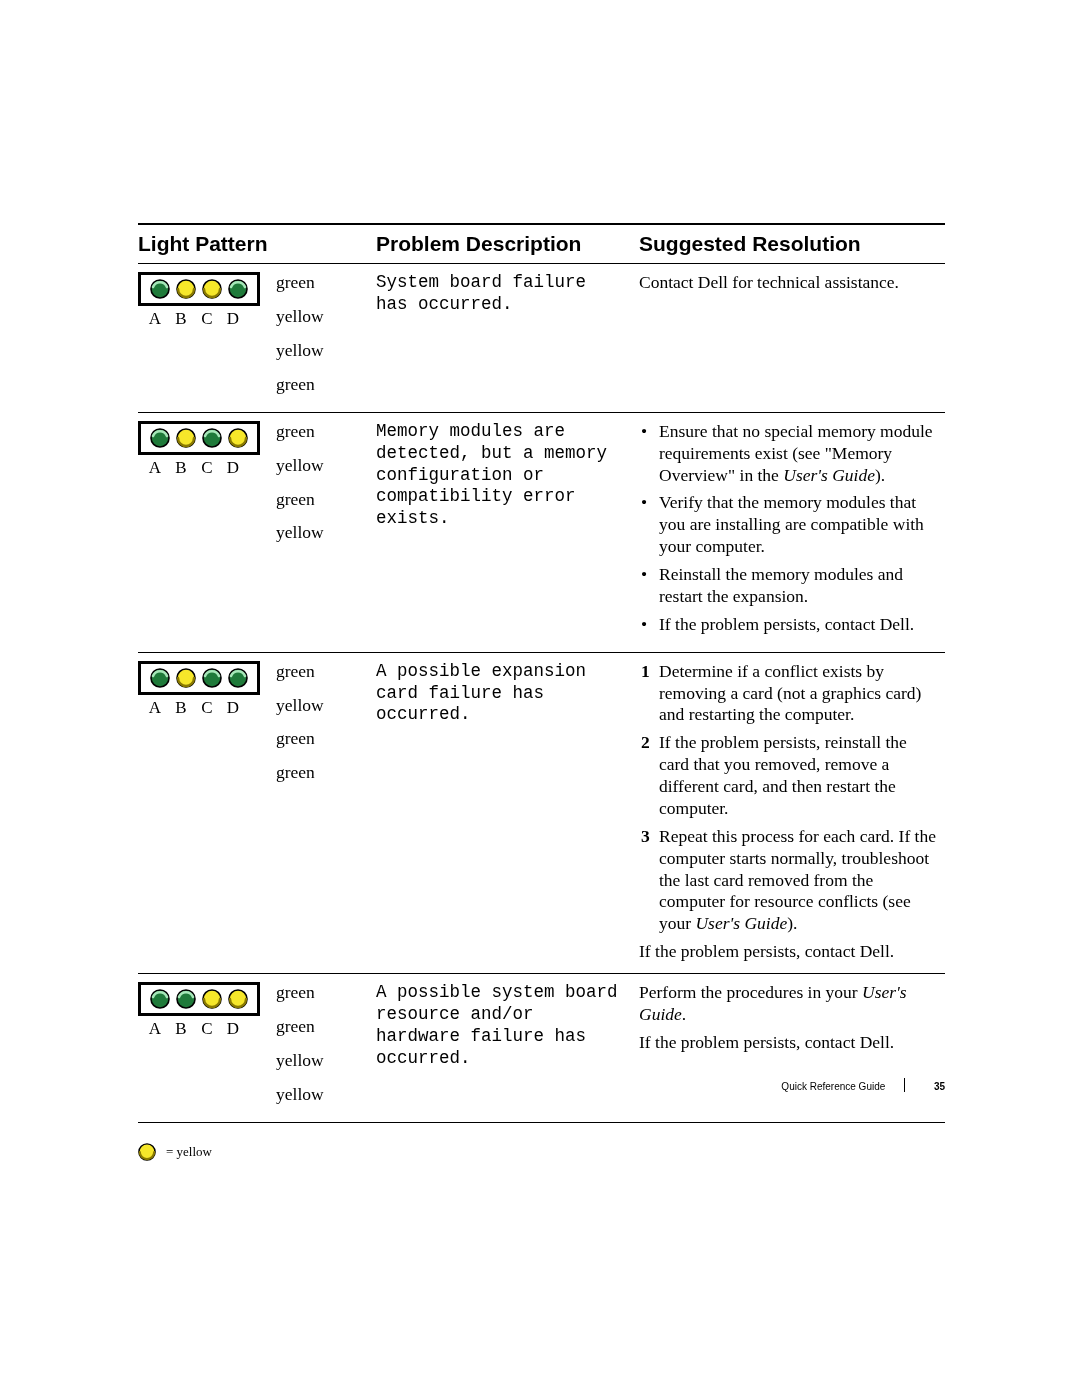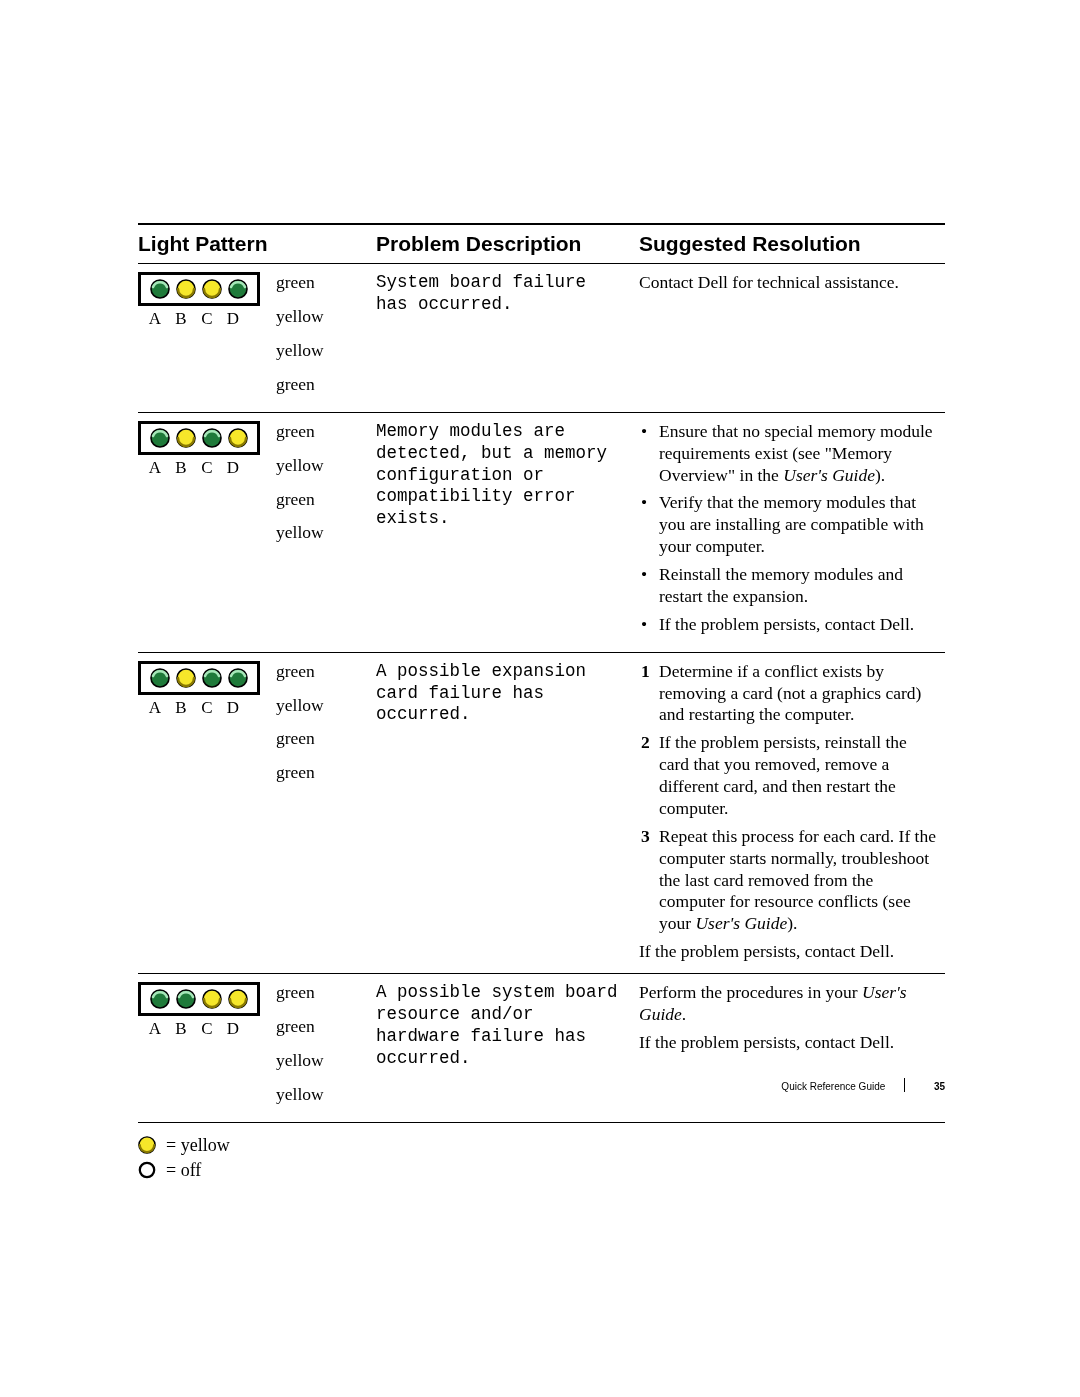--- a/index.html
+++ b/index.html
@@ -107,22 +107,22 @@
     content: counter(step);
     font-weight: bold;
     position: absolute;
     left: -14px;
     top: 0;
   }
   .res-trailer { margin: 4px 0 0 0; }
   .italic { font-style: italic; }
 
   .legend {
-    margin-top: 12px;
-    font-size: 18px;
+    margin-top: 20px;
+    font-size: 13px;
   }
   .legend-row {
     display: flex;
     align-items: center;
     gap: 10px;
     margin: 2px 0 4px 0;
   }
   .legend-row .legend-led { line-height: 0; }
   .legend-row .legend-txt { }
 
@@ -298,26 +298,20 @@
   </table>
 
   <div class="legend" id="legend">
       <div class="legend-row">
         <span class="legend-led"><svg width="18" height="18" viewBox="0 0 20 20">
       <circle cx="10" cy="10" r="9" fill="#f6e72a" stroke="#000" stroke-width="1.6"></circle>
       <path d="M2 10 A8 8 0 0 0 18 10" fill="none" stroke="#8a7a00" stroke-width="2.4" stroke-linecap="round"></path>
     </svg></span>
                    <span class="legend-txt">= yellow</span>
       </div>
-      <div class="legend-row">
-        <span class="legend-led"><svg width="18" height="18" viewBox="0 0 20 20">
-      <circle cx="10" cy="10" r="8" fill="#fff" stroke="#000000" stroke-width="2.5"></circle>
-    </svg></span>
-                   <span class="legend-txt">= off</span>
-      </div>
     </div>
 
   <div class="footer">
     <span class="title">Quick Reference Guide</span>
     <span class="sep"></span>
     <span class="page-num">35</span>
   </div>
 </div>
 
 </body></html>

